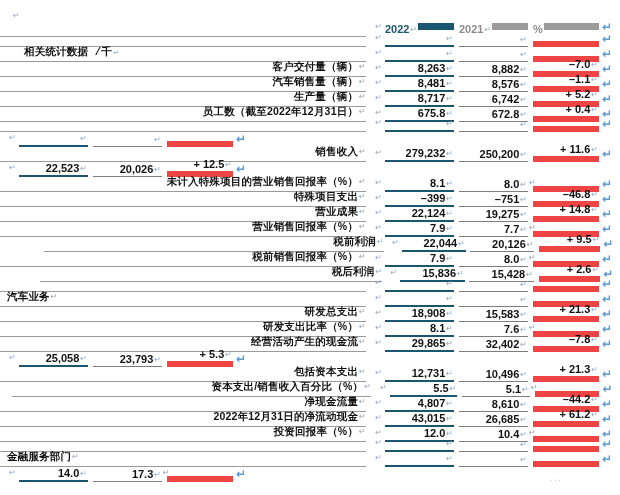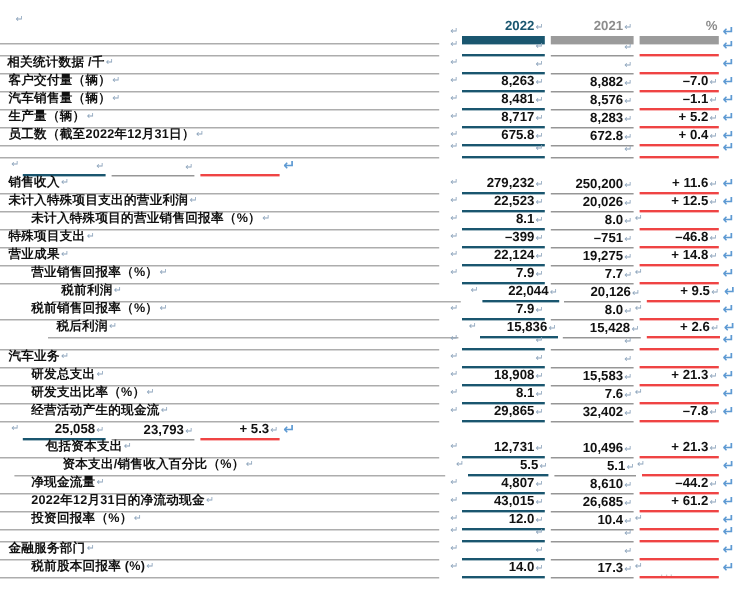--- a/index.html
+++ b/index.html
@@ -12,39 +12,39 @@
   
   .row{display:flex;align-items:flex-end;}
   .c{box-sizing:border-box;}
   .lab{width:366px;border-bottom:1px solid #9a9a9a;padding-bottom:2px;
        font-size:10.5px;font-weight:700;letter-spacing:0.2px;
        white-space:nowrap;overflow:hidden;}
   .g1{width:19px;text-align:right;padding:0 3px 2px 0;box-sizing:border-box;}
   .g2,.g3{width:5px;text-align:left;padding-bottom:2px;box-sizing:border-box;}
   .v22{width:69px;border-bottom:2px solid #1a566f;}
   .v21{width:69px;border-bottom:1px solid #7d7d7d;}
-  .pct{width:66px;border-bottom:2px solid #ef4444;}
+  .pct{width:66px;border-bottom:6px solid #ef4444;}
   .num{display:flex;justify-content:flex-end;align-items:flex-end;
        font-size:11px;font-weight:700;padding:0 1px 1px 0;white-space:nowrap;}
   .rowend{width:21px;padding:0 0 0 3px;box-sizing:border-box;}
   .r-data{height:15px;}
   .r-title{height:15px;}
   .r-spacer{height:10px;}
   .r-title .lab{font-weight:700;}
-  .r-data .lab{font-weight:600;}
+  .r-data .lab{font-weight:600;text-align:right;}
   .mk{font-size:8px;line-height:8px;color:#8fa6bd;font-weight:400;
       position:relative;top:-1px;padding-left:1px;}
   .mkb{font-size:12px;line-height:10px;color:#5e9ad3;font-weight:700;}
   
   .hdr{height:37px;display:flex;align-items:flex-end;}
   .h-lab{width:366px;box-sizing:border-box;border-bottom:1px solid #9a9a9a;
          height:30px;display:flex;align-items:flex-start;padding:6px 0 0 12px;}
   .h-g1{width:19px;text-align:right;padding-right:3px;box-sizing:border-box;
         align-self:flex-start;padding-top:16px;}
-  .h-col{display:flex;flex-direction:column;justify-content:flex-start;box-sizing:border-box;margin-top:32px;}
+  .h-col{display:flex;flex-direction:row;justify-content:flex-start;box-sizing:border-box;margin-top:32px;}
   .h-col .h-txt{display:flex;justify-content:flex-end;align-items:flex-end;
         font-size:11px;font-weight:700;padding:0 1px 2px 0;}
   .h-bar{height:7px;width:100%;}
   .h-2022{width:69px;} .h-2022 .h-txt{color:#1a566f;} .h-2022 .h-bar{background:#1a566f;}
   .h-2021{width:69px;} .h-2021 .h-txt{color:#8c8c8c;} .h-2021 .h-bar{background:#9b9b9b;}
   .h-pct{width:66px;}  .h-pct .h-txt{color:#8c8c8c;}  .h-pct .h-bar{background:#9b9b9b;}
   .h-g2,.h-g3{width:5px;}
   .h-end{width:21px;padding-left:3px;box-sizing:border-box;align-self:flex-end;padding-bottom:2px;}
   .wm{position:absolute;right:58px;bottom:12px;color:#cccccc;font-size:11px;
       letter-spacing:1px;}
@@ -103,21 +103,21 @@
             <span class="mk">↵</span>
           </div>
         </div>
         <div class="g3"></div>
         <div class="c pct">
           <div class="num"></div>
         </div>
         <div class="rowend"><span class="mkb">↵</span></div>
       </div>
       <div class="row r-title">
-        <div class="c lab" style="padding-left: 6px;"><span class="t">相关统计数据 /千</span><span class="mk">↵</span></div>
+        <div class="c lab" style="padding-left: 24px; font-family: Liberation Mono, monospace;"><span class="t">相关统计数据 /千</span><span class="mk">↵</span></div>
         <div class="g1"><span class="mk">↵</span></div>
         <div class="c v22">
           <div class="num">
             <span class="mk">↵</span>
           </div>
         </div>
         <div class="g2"></div>
         <div class="c v21">
           <div class="num">
             <span class="mk">↵</span>
@@ -184,21 +184,21 @@
         <div class="g1"><span class="mk">↵</span></div>
         <div class="c v22">
           <div class="num">
             <span>8,717</span>
             <span class="mk">↵</span>
           </div>
         </div>
         <div class="g2"></div>
         <div class="c v21">
           <div class="num">
-            <span>8,283</span>
+            <span>6,742</span>
             <span class="mk">↵</span>
           </div>
         </div>
         <div class="g3"></div>
         <div class="c pct">
           <div class="num">
             <span>+ 5.2</span>
             <span class="mk">↵</span>
           </div>
         </div>
@@ -287,21 +287,20 @@
         <div class="g3"></div>
         <div class="c pct">
           <div class="num">
             <span>+ 11.6</span>
             <span class="mk">↵</span>
           </div>
         </div>
         <div class="rowend"><span class="mkb">↵</span></div>
       </div>
       <div class="row r-data">
-        <div class="c lab" style="padding-left: 7px;"><span class="t">未计入特殊项目支出的营业利润</span><span class="mk">↵</span></div>
         <div class="g1"><span class="mk">↵</span></div>
         <div class="c v22">
           <div class="num">
             <span>22,523</span>
             <span class="mk">↵</span>
           </div>
         </div>
         <div class="g2"></div>
         <div class="c v21">
           <div class="num">
@@ -773,21 +772,20 @@
             <span class="mk">↵</span>
           </div>
         </div>
         <div class="g3"></div>
         <div class="c pct">
           <div class="num"></div>
         </div>
         <div class="rowend"><span class="mkb">↵</span></div>
       </div>
       <div class="row r-data">
-        <div class="c lab" style="padding-left: 26px;"><span class="t">税前股本回报率 (%)</span><span class="mk">↵</span></div>
         <div class="g1"><span class="mk">↵</span></div>
         <div class="c v22">
           <div class="num">
             <span>14.0</span>
             <span class="mk">↵</span>
           </div>
         </div>
         <div class="g2"></div>
         <div class="c v21">
           <div class="num">

